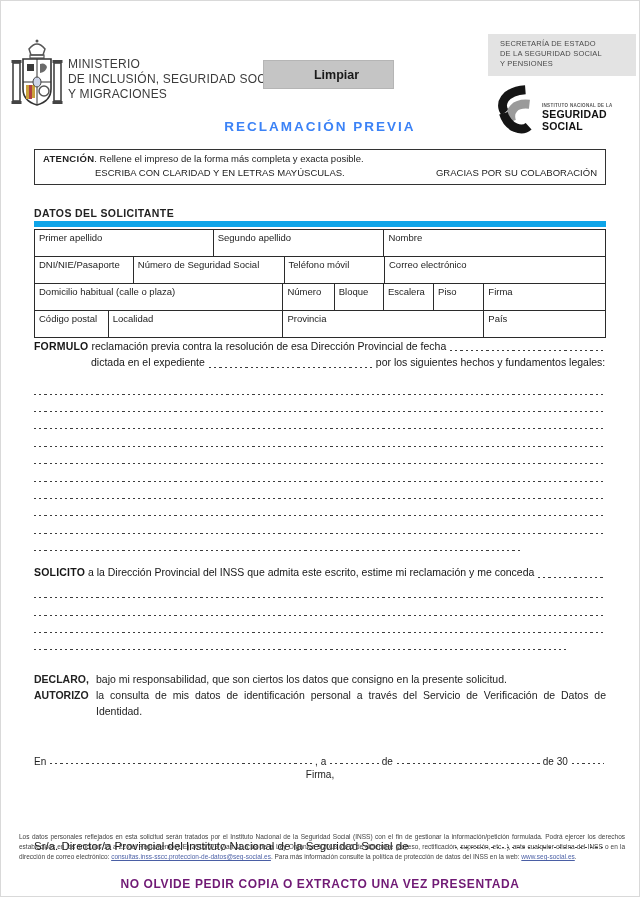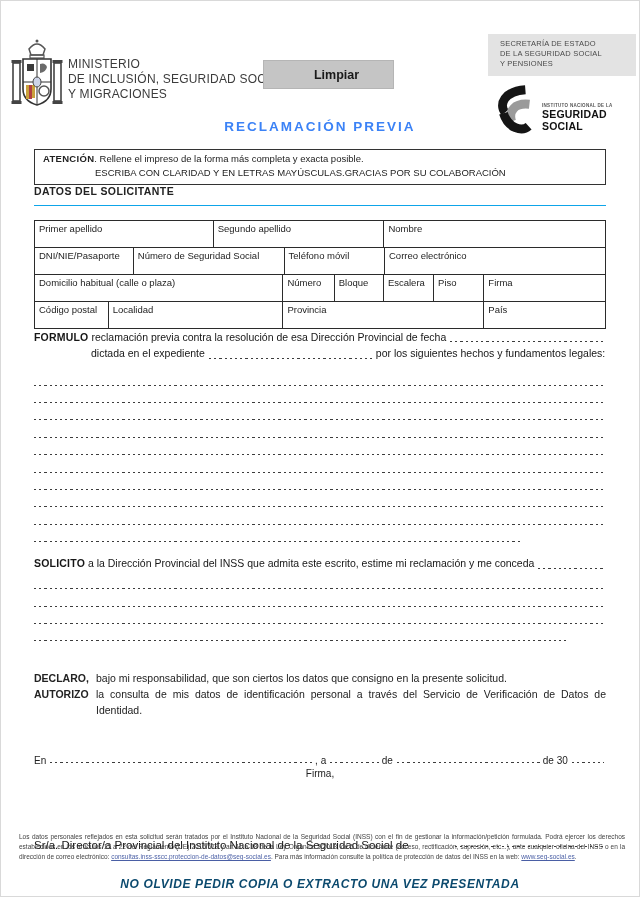--- a/index.html
+++ b/index.html
@@ -21,58 +21,58 @@
   .inss-small { font-size:4.5px; font-weight:bold; color:#555; letter-spacing:0.3px; }
   .inss-big { font-size:10.5px; font-weight:bold; color:#111; letter-spacing:0.2px; }
   .form-title { position:absolute; left:0; right:0; top:118px; text-align:center;
      font-weight:bold; font-size:13.5px; letter-spacing:2px; color:#3b82f6; }
 
   .content { padding:0 33px; }
 
   
   .attn { border:1px solid #333; padding:3px 8px 4px 8px; font-size:9.5px; line-height:1.35; color:#222; }
   .attn b { letter-spacing:0.3px; }
-  .attn-l2 { display:flex; justify-content:flex-start; padding-left:52px; margin-top:1px; }
-
-  
-  .sec-title { margin-top:0; font-size:10.5px; font-weight:bold; letter-spacing:0.4px;
-     border-bottom:1px solid #0ea5e9; padding-bottom:8px; }
-  table.grid { width:100%; border-collapse:collapse; margin-top:14px; table-layout:fixed; }
+  .attn-l2 { display:flex; justify-content:space-between; padding-left:52px; margin-top:1px; }
+
+  
+  .sec-title { margin-top:22px; font-size:10.5px; font-weight:bold; letter-spacing:0.4px;
+     border-bottom:6px solid #0ea5e9; padding-bottom:2px; }
+  table.grid { width:100%; border-collapse:collapse; margin-top:2px; table-layout:fixed; }
   table.grid td { border:1px solid #2b2b2b; height:27px; vertical-align:top;
      font-size:9.5px; padding:2px 4px; color:#1d1d1d; }
 
   
   .para { font-size:10.5px; line-height:1.6; color:#161616; }
   .fline { display:flex; align-items:baseline; white-space:pre; }
   .fline b { letter-spacing:0.2px; }
   .dotfill { flex:1 1 auto; align-self:flex-end; height:1px; margin:0 2px 3px 4px;
      background:repeating-linear-gradient(90deg,#3c3c3c 0 2.2px,transparent 2.2px 5.2px); }
   .dotlines { margin-top:8px; }
   .dl { height:17.4px; position:relative; }
   .dl::after { content:""; position:absolute; left:0; bottom:2px; height:1px; width:100%;
      background:repeating-linear-gradient(90deg,#3c3c3c 0 2.2px,transparent 2.2px 5.2px); }
   .dl.short::after { width:85%; }
   .dl.short2::after { width:93%; }
 
-  .decl { margin-top:28px; }
+  .decl { margin-top:20px; }
   .decl-row { display:flex; font-size:10.5px; line-height:1.5; }
   .decl-row .lbl { flex:0 0 62px; font-weight:bold; }
   .decl-row .txt { flex:1; text-align:justify; }
 
   .dateline { display:flex; align-items:baseline; font-size:10px; margin-top:36px; white-space:pre; }
   .firma { text-align:center; font-size:10px; margin-top:2px; }
 
   .addressee { display:flex; align-items:baseline; font-size:11.5px; margin-top:60px; white-space:pre; color:#161616;gap:42px; }
 
   
   .legal { position:absolute; left:18px; right:14px; bottom:34px; font-size:6.5px; line-height:1.55;
      color:#3f3f3f; text-align:justify; }
   .legal a { color:#4a5fa5; text-decoration:underline; cursor:pointer; }
   .footer { position:absolute; left:0; right:0; bottom:5px; text-align:center;
-     font-size:12px; font-weight:bold; letter-spacing:0.6px; color:#0c4a6e;font-style:italic; }
+     font-size:12px; font-weight:bold; letter-spacing:0.6px; color:#701a75; }
 </style>
 </head>
 <body>
 
 <div class="sheet">
 
   <div class="hdr">
 
     <div class="coa">
       <svg width="56" height="80" viewBox="0 0 56 80">

